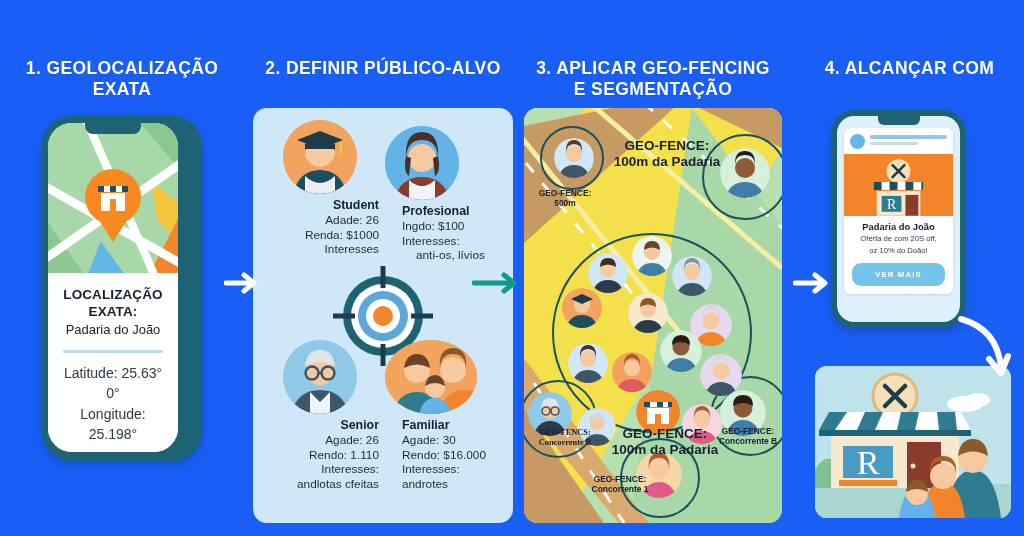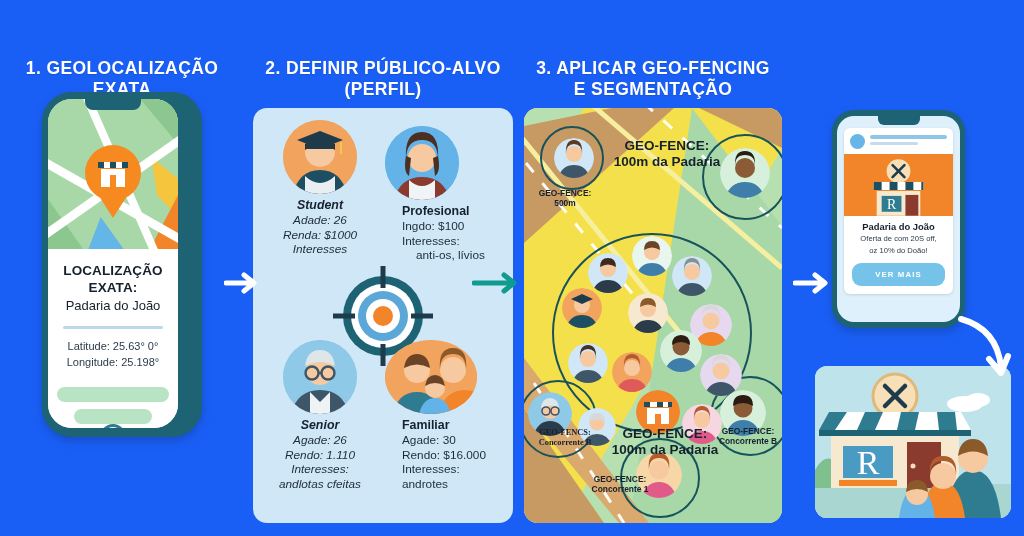--- a/index.html
+++ b/index.html
@@ -37,21 +37,21 @@
   .arrow {
     position: absolute;
     width: 40px; height: 30px;
     z-index: 6;
   }
   .arrow svg { display: block; width: 100%; height: 100%; }
 
   
   .phone-outer {
     position: absolute;
-    left: 42px; top: 92px;
+    left: 42px; top: 116px;
     width: 160px; height: 345px;
     background: #1d6374;
     border-radius: 30px;
     padding: 7px 24px 9px 6px;
     box-shadow: 0 4px 10px rgba(0,0,0,.18);
   }
   .phone-inner {
     width: 100%; height: 100%;
     background: #e9f7ef;
     border-radius: 24px;
@@ -102,21 +102,21 @@
     font-size: 13.5px; font-weight: bold; color: #16212e;
     line-height: 1.25; letter-spacing: .1px;
   }
   .loc-sub {
     font-size: 13px; color: #16212e; margin-top: 1px; line-height: 1.25;
   }
   .divider-line {
     width: 100px; height: 3px; background: #bcd9ea;
     border-radius: 2px; margin: 12px 0 10px 0;
   }
-  .coords { font-size: 11px; color: #2b3b4a; line-height: 1.45; }
+  .coords { font-size: 14px; color: #2b3b4a; line-height: 1.45; }
   .green-bar {
     margin-top: 16px; width: 112px; height: 15px;
     background: #b9e4c4; border-radius: 8px;
   }
   .green-bar.short { width: 78px; margin-top: 7px; }
   .home-btn {
     width: 26px; height: 26px; border-radius: 50%;
     border: 3px solid #2f7c91; margin: auto auto 6px auto;
   }
 
@@ -144,21 +144,21 @@
     width: 74px; height: 74px; border-radius: 50%;
     position: relative; overflow: hidden;
     margin: 0 auto 4px auto;
   }
   .avatar.wide { width: 92px; height: 74px; border-radius: 50%; }
 
   .p-name { font-size: 12.4px; font-weight: bold; color: #16212e; line-height: 1.2; }
   .p-line { font-size: 11.8px; color: #1d2b38; line-height: 1.24; }
   .p-line.indent { padding-left: 14px; }
   .p-text { margin-top: 2px; }
-  .p-tl .p-text, .p-bl .p-text { text-align: center; font-style: italic; }
+  .p-tl .p-text, .p-bl .p-text { text-align: right; }
   .p-tr .p-text, .p-br .p-text { text-align: left; margin-left: 19px; }
 
   
   .panel3 {
     position: absolute; left: 524px; top: 108px;
     width: 258px; height: 415px;
     background: #f4e04b; border-radius: 14px; overflow: hidden;
   }
   .p3svg { position: absolute; inset: 0; width: 100%; height: 100%; }
   .gf-label {
@@ -279,21 +279,20 @@
 
   <div class="arrow" style="left:224px; top:268px;">
     <svg viewBox="0 0 40 30">
         <path d="M2 15 H27 M20 7 L30 15 L20 23" stroke="#ffffff" stroke-width="5" fill="none" stroke-linecap="round" stroke-linejoin="round"></path>
       </svg>
   </div>
 
   <div class="col col-2">
     <div class="heading">
       <div>2. DEFINIR PÚBLICO-ALVO</div>
-      <div>(PERFIL)</div>
     </div>
   </div>
 
   <div class="panel2">
     <svg class="target" viewBox="0 0 108 108">
       <circle cx="54" cy="54" r="40" fill="#1d6374"></circle>
       <circle cx="54" cy="54" r="32" fill="#ffffff"></circle>
       <circle cx="54" cy="54" r="25" fill="#5aa7d8"></circle>
       <circle cx="54" cy="54" r="17" fill="#ffffff"></circle>
       <circle cx="54" cy="54" r="10" fill="#f2842a"></circle>
@@ -596,20 +595,21 @@
   </div>
 
   <div class="arrow" style="left:793px; top:268px; width:42px;">
     <svg viewBox="0 0 42 30">
         <path d="M2 15 H29 M22 7 L32 15 L22 23" stroke="#ffffff" stroke-width="5" fill="none" stroke-linecap="round" stroke-linejoin="round"></path>
       </svg>
   </div>
 
   <div class="col col-4">
     <div class="heading">
+      <div>4. ALCANÇAR COM</div>
     </div>
   </div>
 
   <div class="phone4-outer">
     <div class="phone4-inner">
       <div class="notch4"></div>
       <div class="ad-card">
         <div class="ad-head">
           <div class="ad-avatar"></div>
           <div class="ad-lines">

